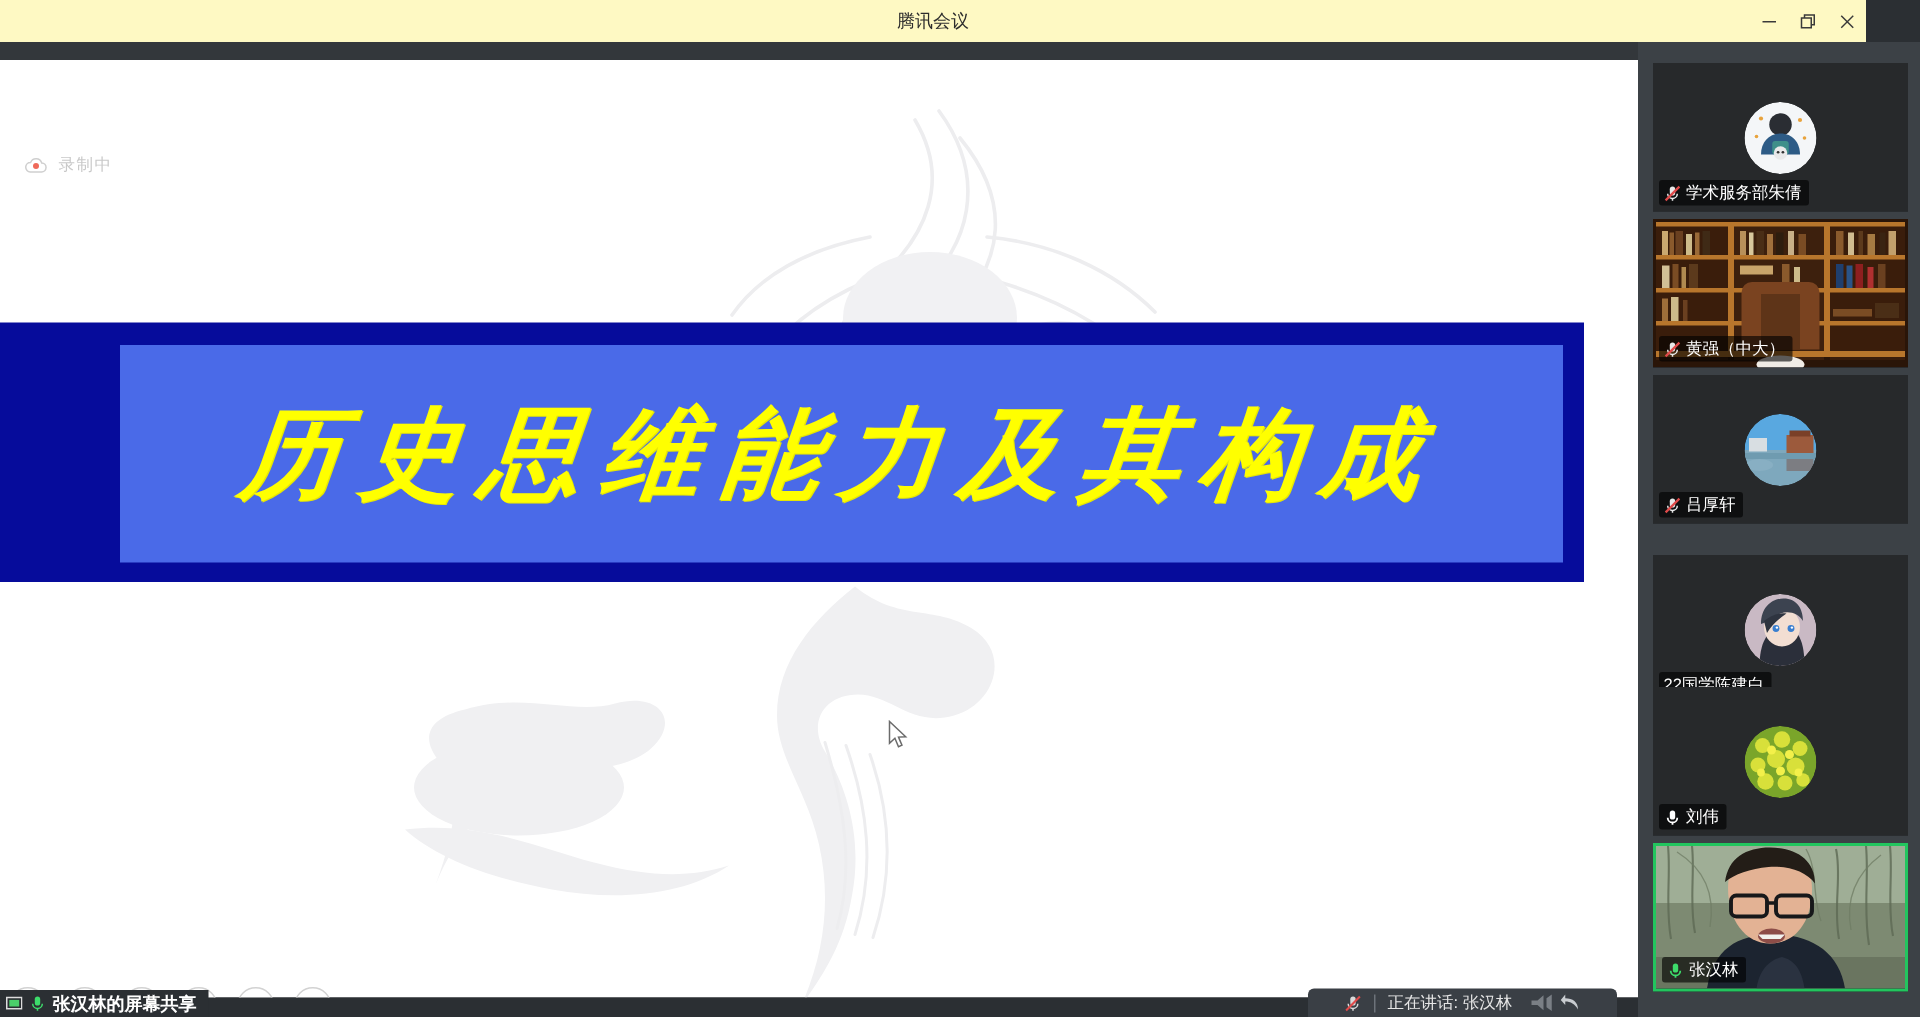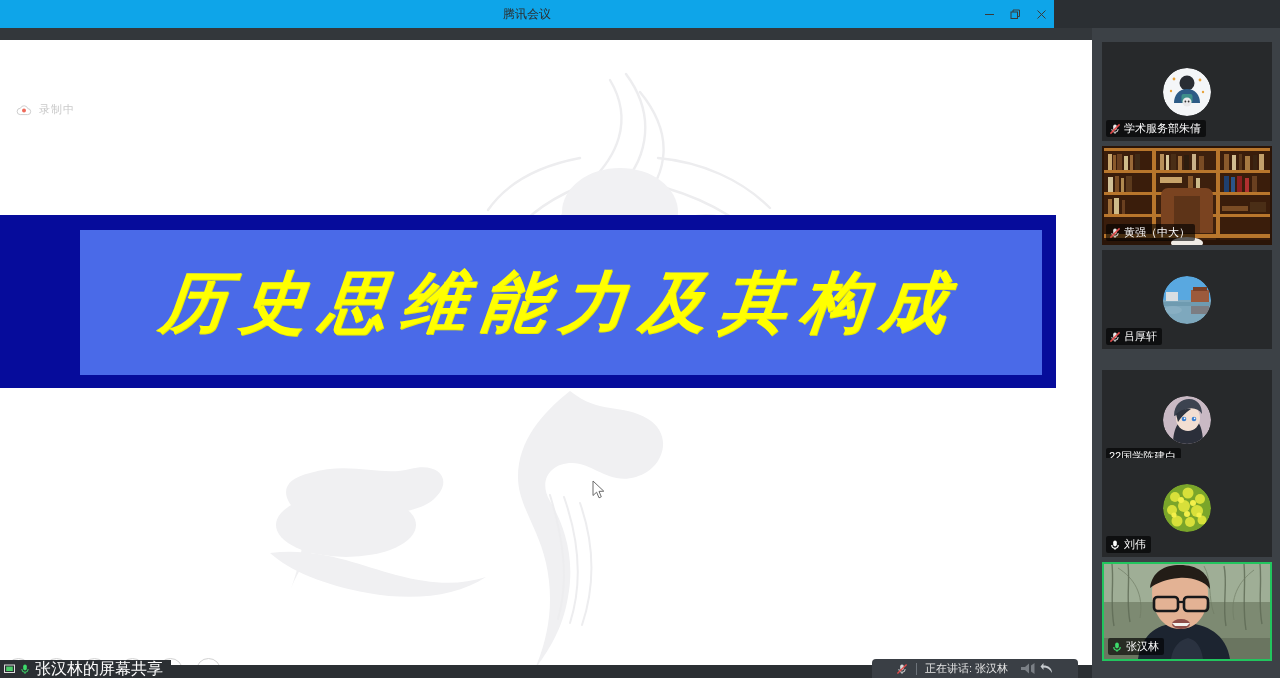--- a/index.html
+++ b/index.html
@@ -1,21 +1,21 @@
 <!DOCTYPE html>
 <html><head>
 <meta charset="utf-8">
 <style>
   * { margin:0; padding:0; box-sizing:border-box; }
   html,body { width:1280px; height:678px; overflow:hidden; background:#2b2f33;
               font-family:"Liberation Sans","DejaVu Sans",sans-serif; }
 
   
-  .titlebar{ position:absolute; left:0; top:0; width:1054px; height:28px;
-             background:#0ea5e9; display:flex; align-items:center; z-index:40; }
+  .titlebar{ position:absolute; left:0; top:0; width:1244px; height:28px;
+             background:#fef9c3; display:flex; align-items:center; z-index:40; }
   .titlebar .tb-title{ position:absolute; left:0; right:0; text-align:center;
              font-size:12px; color:#2d2d2d; line-height:28px; }
   .winbtns{ position:absolute; right:0; top:0; height:28px; display:flex; }
   .winbtn{ width:26px; height:28px; display:flex; align-items:center; justify-content:center;
            color:#3a3a3a; font-size:12px; cursor:default; }
 
   
   .app{ position:absolute; left:0; top:28px; width:1280px; height:650px; background:#2e3236; }
 
   
@@ -50,21 +50,21 @@
   .ppt-bar{ position:absolute; left:6px; top:618px; display:flex; gap:13px; z-index:6; }
   .ppt-btn{ width:25px; height:25px; border-radius:50%; border:1px solid #d2d2d2;
             background:rgba(255,255,255,.6); display:flex; align-items:center;
             justify-content:center; color:#c6c6c6; }
 
   
   .share-status{ position:absolute; left:0; top:637px; width:1092px; height:13px;
                  background:#2b2f33; }
   .share-tag{ position:absolute; left:0; top:632px; height:18px; background:#2b2f33;
               display:flex; align-items:center; gap:4px; padding:0 8px 0 4px; z-index:10; }
-  .share-tag-text{ font-size:16px; color:#fff; }
+  .share-tag-text{ font-size:12px; color:#fff;font-weight:bold; }
 
   
   .speak-pill{ position:absolute; left:872px; top:631px; height:19px;
                background:#3a3f45; border-radius:4px 4px 0 0; display:flex;
                align-items:center; gap:8px; padding:0 24px; z-index:12; }
   .speak-sep{ width:1px; height:12px; background:#6d737a; }
   .speak-text{ font-size:11px; color:#e6e6e6; white-space:nowrap; }
   .speak-icons{ display:flex; align-items:center; gap:4px; margin-left:4px; }
 
   

